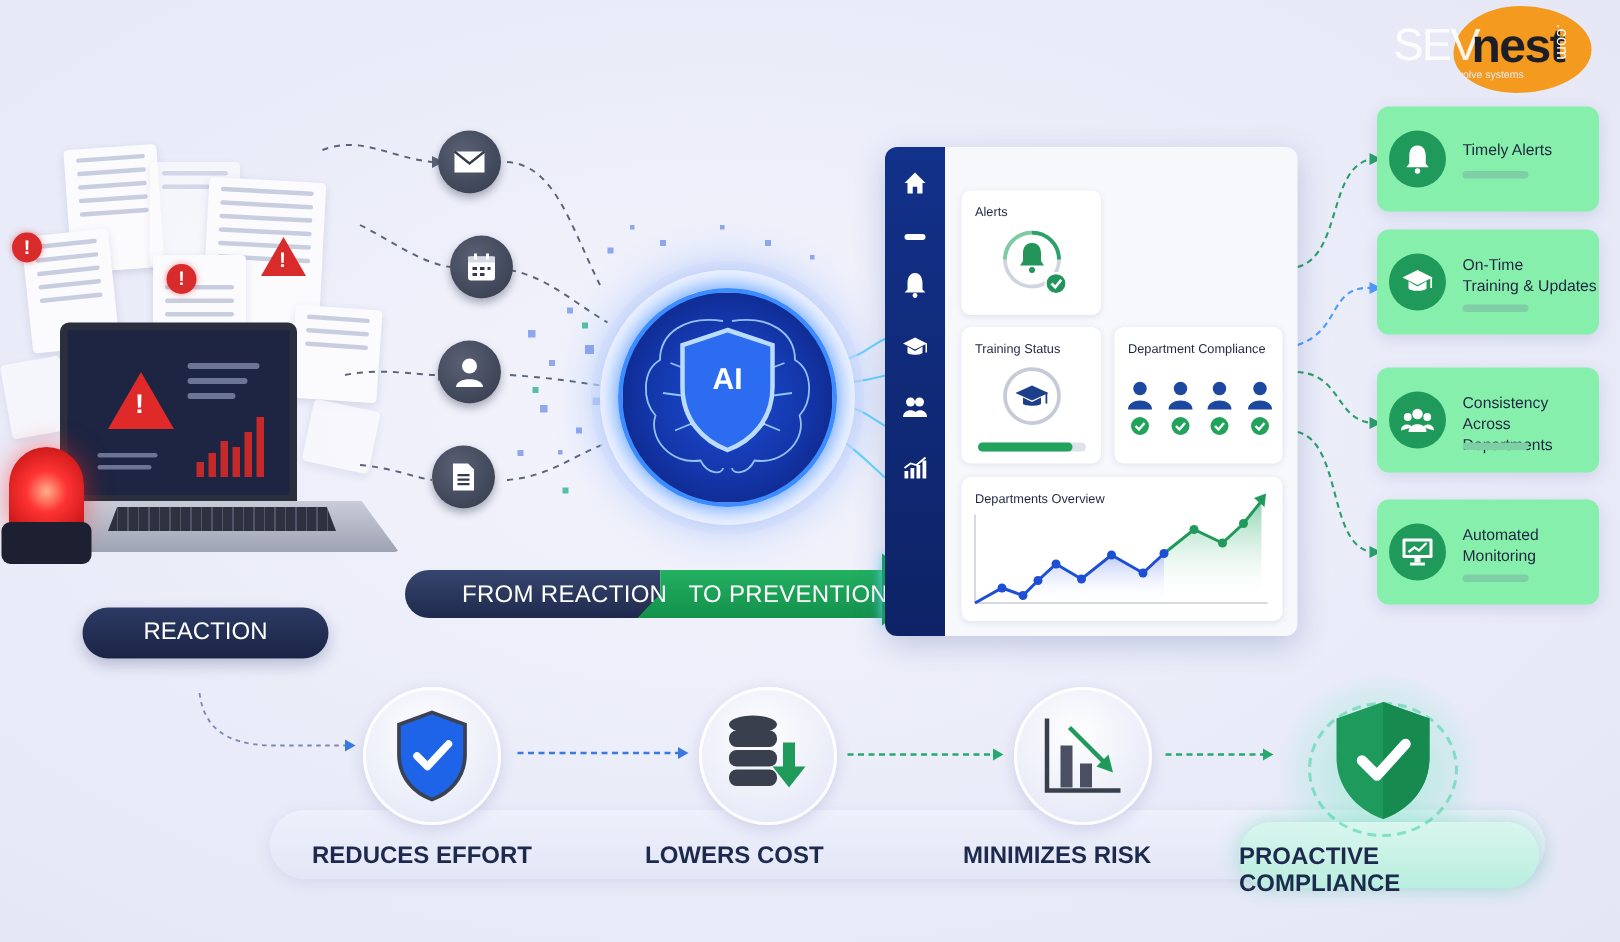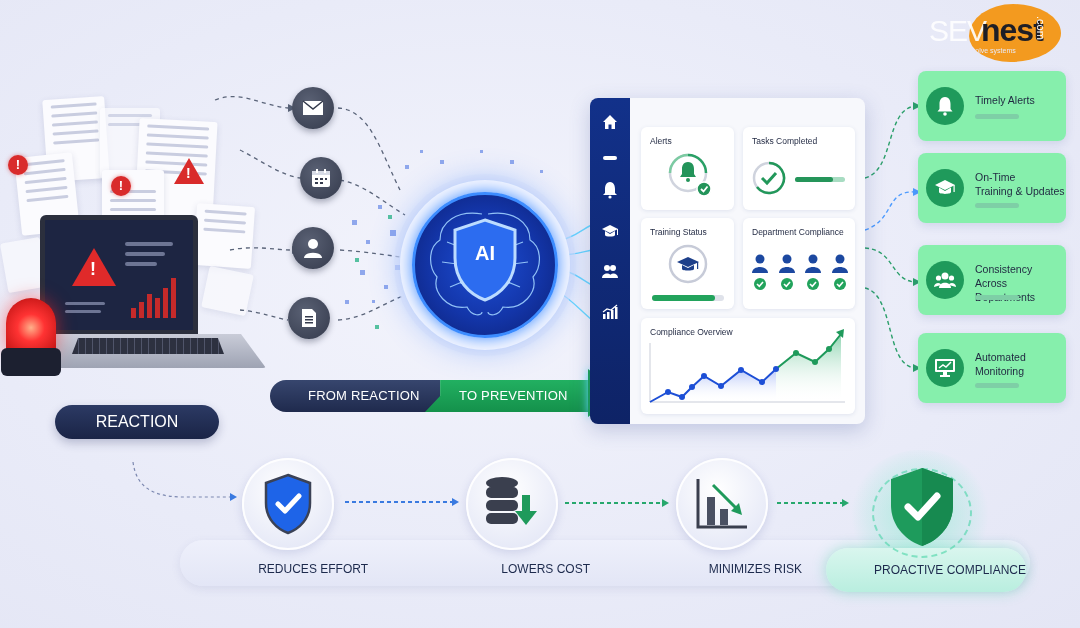--- a/index.html
+++ b/index.html
@@ -41,41 +41,41 @@
   .ai-ring { left: 400px; top: 180px; width: 170px; height: 170px; border-radius: 50%; background: #f4f6ff; box-shadow: 0 0 0 6px rgba(210,220,250,.6), 0 0 30px rgba(80,140,255,.45); }
   .ai-core { left: 412px; top: 192px; width: 146px; height: 146px; border-radius: 50%; background: radial-gradient(circle at 50% 50%, #1d4fd6 0%, #1335a8 55%, #0c1f73 100%); border: 3px solid #3c8cff; box-shadow: 0 0 16px #3f8cff; }
   .ai-shield { left: 451px; top: 218px; width: 68px; height: 84px; }
   .ai-label { left: 451px; top: 242px; width: 68px; text-align: center; font-size: 20px; font-weight: bold; color: #fff; }
 
   
   .tp-arrow { left: 270px; top: 377px; width: 350px; height: 40px; }
   .tp-left { position: absolute; left: 0; top: 3px; width: 170px; height: 32px; background: linear-gradient(#37466e, #1f2a4d); border-radius: 18px 0 0 18px; }
   .tp-right { position: absolute; left: 155px; top: 3px; width: 168px; height: 32px; background: linear-gradient(#22b061, #14914b); clip-path: polygon(9% 0, 100% 0, 100% 100%, 0 100%, 9% 50%); }
   .tp-head { position: absolute; left: 318px; top: -8px; width: 0; height: 0; border-top: 24px solid transparent; border-bottom: 24px solid transparent; border-left: 32px solid #19a355; filter: drop-shadow(0 0 4px #5fe6ff); }
-  .tp-text { position: absolute; top: 11px; font-size: 13px; color: #fff; font-weight: 500; letter-spacing: .2px; }
+  .tp-text { position: absolute; top: 11px; font-size: 16px; color: #fff; font-weight: 500; letter-spacing: .2px; }
 
   .reaction-pill { left: 55px; top: 405px; width: 164px; height: 34px; border-radius: 17px; background: linear-gradient(#2c3a64, #1a2446); color: #fff; font-size: 16px; text-align: center; line-height: 34px; box-shadow: 0 4px 10px rgba(30,40,90,.25); }
 
   
   .dash { left: 590px; top: 98px; width: 275px; height: 326px; background: #f7f8fc; border-radius: 8px; box-shadow: 0 6px 20px rgba(60,80,150,.25); overflow: hidden; }
   .dash-side { position: absolute; left: 0; top: 0; width: 40px; height: 100%; background: linear-gradient(#12318a, #0e2366); }
   .side-ico { position: absolute; left: 10px; width: 20px; height: 20px; display: flex; align-items: center; justify-content: center; }
   .card { position: absolute; background: #ffffff; border-radius: 6px; box-shadow: 0 1px 4px rgba(60,80,140,.12); }
   .card-title { position: absolute; left: 9px; top: 9px; font-size: 8.5px; color: #1f2740; }
 
   
   .bcard { left: 918px; width: 148px; height: 70px; background: #86efac; border-radius: 8px; box-shadow: 0 3px 10px rgba(60,80,150,.15); }
   .bcard .bc-ico { position: absolute; left: 8px; top: 16px; width: 38px; height: 38px; border-radius: 50%; background: #1f9a5b; display: flex; align-items: center; justify-content: center; }
   .bcard .bc-text { position: absolute; left: 57px; font-size: 10.5px; line-height: 14px; color: #1f2740; }
   .bcard .bc-bar { position: absolute; left: 57px; width: 44px; height: 5px; border-radius: 3px; background: #7ecfa6; }
 
   
   .base-plate { left: 180px; top: 540px; width: 850px; height: 46px; border-radius: 23px; background: linear-gradient(#eef0fb, #e3e6f6); box-shadow: 0 3px 10px rgba(90,100,160,.12); }
   .bubble { width: 92px; height: 92px; border-radius: 50%; background: radial-gradient(circle at 45% 35%, #ffffff, #e6e9f7 75%); box-shadow: 0 3px 10px rgba(90,100,170,.2), inset 0 0 0 2px rgba(255,255,255,.9); display: flex; align-items: center; justify-content: center; }
-  .flow-label { font-size: 12px; font-weight: 400; color: #1d2a4d; text-align: right; width: 160px; }
+  .flow-label { font-size: 16px; font-weight: 700; color: #1d2a4d; text-align: left; width: 160px; }
   .pc-plate { left: 826px; top: 548px; width: 200px; height: 44px; border-radius: 22px; background: linear-gradient(#d9f6ee, #b9eedf); box-shadow: 0 0 14px rgba(40,200,150,.35); }
   .pc-glow { left: 850px; top: 450px; width: 140px; height: 130px; border-radius: 50%; background: radial-gradient(circle, rgba(100,235,190,.45) 0%, rgba(120,230,200,.15) 55%, rgba(255,255,255,0) 72%); }
 </style>
 </head>
 <body>
 
 <div class="abs logo">
   <div class="logo-blob"></div>
   <span class="logo-sev">SEV</span>
   <span class="logo-nest">nest</span>
@@ -343,31 +343,20 @@
       <circle cx="21" cy="21" r="18" fill="none" stroke="#d0d4de" stroke-width="2.5"></circle>
       <path d="M21 3 A 18 18 0 0 1 39 21" fill="none" stroke="#2aa166" stroke-width="2.5"></path>
       <path d="M3 21 A 18 18 0 0 1 21 3" fill="none" stroke="#7ccba2" stroke-width="2.5"></path>
       <path d="M21 10 C 16 10, 15 14, 15 17 V22 L13 25 H29 L27 22 V17 C 27 14, 26 10, 21 10 Z" fill="#23945a"></path>
       <circle cx="21" cy="28" r="2" fill="#23945a"></circle>
       <circle cx="37" cy="37" r="7" fill="#23945a" stroke="#fff" stroke-width="1.5"></circle>
       <path d="M34 37 L36.5 39.5 L40.5 34.5" stroke="#fff" stroke-width="1.8" fill="none"></path>
     </svg>
   </div>
 
-  <div class="card" style="left:153px;top:29px;width:112px;height:83px">
-    <span class="card-title">Tasks Completed</span>
-    <svg class="abs" style="left:8px;top:33px" width="36" height="36" viewBox="0 0 36 36">
-      <circle cx="18" cy="18" r="15" fill="none" stroke="#cfd3dd" stroke-width="2.5"></circle>
-      <path d="M18 3 A 15 15 0 1 1 6 27" fill="none" stroke="#22985a" stroke-width="2.5"></path>
-      <path d="M11 18 L16 23 L25 13" fill="none" stroke="#22985a" stroke-width="3"></path>
-    </svg>
-    <div class="abs" style="left:52px;top:50px;width:50px;height:5px;background:#a8dcc2;border-radius:3px">
-      <div style="width:75%;height:100%;background:#25955a;border-radius:3px"></div>
-    </div>
-  </div>
 
   <div class="card" style="left:51px;top:120px;width:93px;height:91px">
     <span class="card-title">Training Status</span>
     <svg class="abs" style="left:27px;top:26px" width="40" height="40" viewBox="0 0 40 40">
       <circle cx="20" cy="20" r="18" fill="none" stroke="#c7cbd8" stroke-width="2.5"></circle>
       <path d="M20 13 L31 18 L20 23 L9 18 Z" fill="#1d3f8a"></path>
       <path d="M14 21 V25 C 14 27, 26 27, 26 25 V21 L20 24 Z" fill="#1d3f8a"></path>
       <rect x="29" y="18" width="1.2" height="7" fill="#1d3f8a"></rect>
     </svg>
     <div class="abs" style="left:11px;top:77px;width:72px;height:6px;background:#dfe2ea;border-radius:3px">
@@ -399,21 +388,21 @@
       <svg width="18" height="38" viewBox="0 0 18 38">
           <circle cx="9" cy="5" r="4.5" fill="#1c48a0"></circle>
           <path d="M1 19 C 1 11, 17 11, 17 19 Z" fill="#1c48a0"></path>
           <circle cx="9" cy="30" r="6" fill="#22a35c"></circle>
           <path d="M6 30 L8.3 32.3 L12 28" stroke="#fff" stroke-width="1.6" fill="none"></path>
         </svg>
     </div>
   </div>
 
   <div class="card" style="left:51px;top:220px;width:214px;height:96px">
-    <span class="card-title">Compliance Overview</span>
+    <span class="card-title">Departments Overview</span>
     <svg class="abs" style="left:0;top:0" width="214" height="96" viewBox="0 0 214 96">
       <defs>
         <linearGradient id="gb" x1="0" y1="0" x2="0" y2="1">
             <stop offset="0" stop-color="#5b7ff0" stop-opacity=".45"></stop>
             <stop offset="1" stop-color="#ffffff" stop-opacity="0"></stop>
           </linearGradient>
         <linearGradient id="gg" x1="0" y1="0" x2="0" y2="1">
             <stop offset="0" stop-color="#2fb070" stop-opacity=".55"></stop>
             <stop offset="1" stop-color="#ffffff" stop-opacity="0"></stop>
           </linearGradient>

